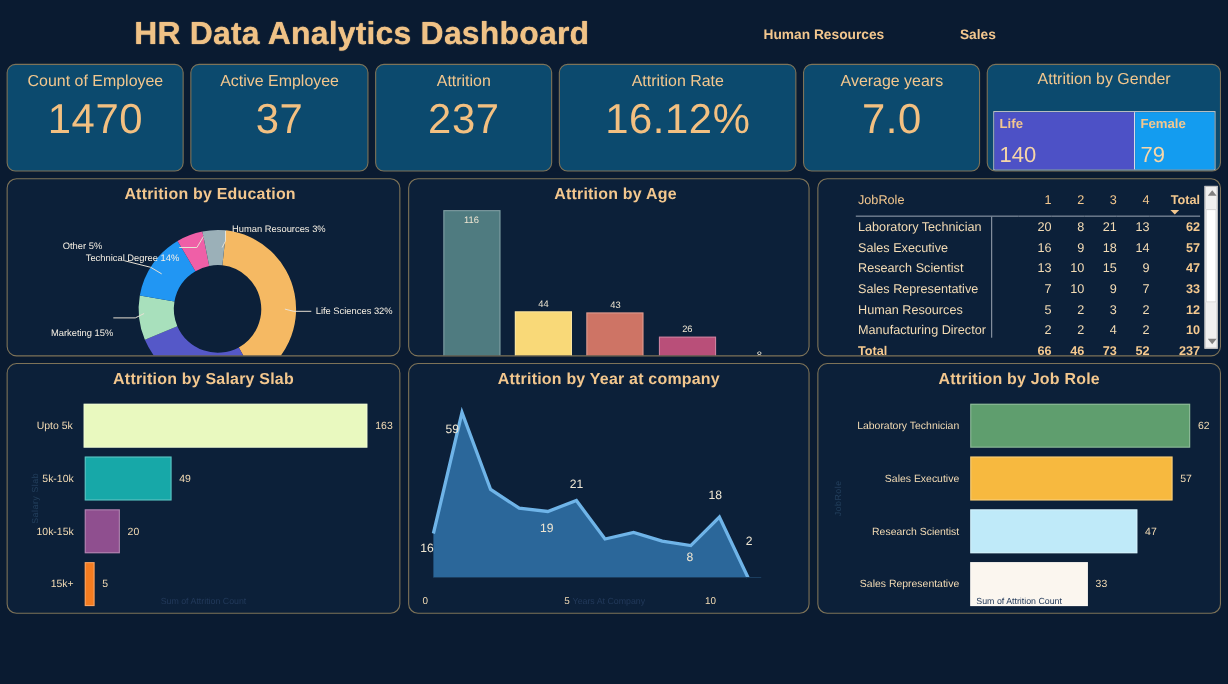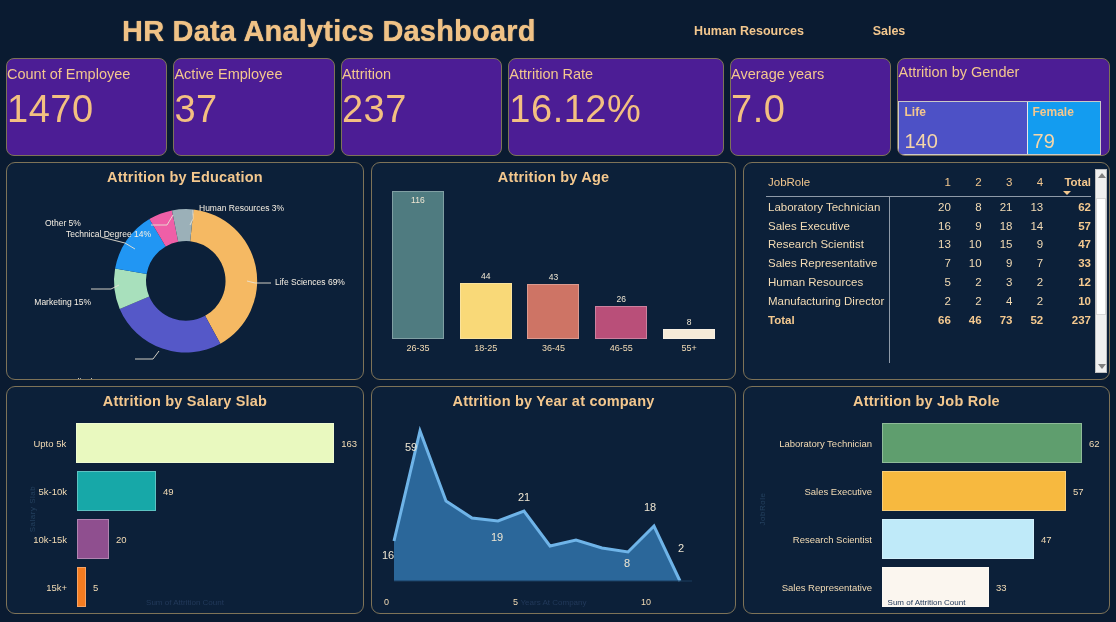--- a/index.html
+++ b/index.html
@@ -53,23 +53,24 @@
   .kpi-row {
     display: flex;
     gap: 6px;
     height: 98px;
     padding: 0 2px;
   }
   .kpi {
     flex: 1;
     border: 1px solid #7e7358;
     border-radius: 8px;
-    background: #4c1d95;
+    background: #0c4a6e;
     display: flex;
     flex-direction: column;
+    align-items: center;
     justify-content: flex-start;
     padding-top: 7px;
     overflow: hidden;
   }
   .kpi-label {
     color: #f3c78e;
     font-size: 14.5px;
     white-space: nowrap;
   }
   .kpi-value {
@@ -123,21 +124,21 @@
     overflow: hidden;
   }
   .p-title {
     color: #f3c78e;
     font-size: 14.5px;
     font-weight: bold;
     text-align: center;
     padding-top: 6px;
     letter-spacing: .2px;
   }
-  .row1 .panel { height: 218px; }
+  .row1 .panel { height: 162px; padding-left: 12px; }
   .row2 .panel { height: 228px; }
   .col-a { width: 358px; }
   .col-b { width: 365px; }
   .col-c { flex: 1; }
 
   
   .donut-wrap { position: relative; width: 100%; height: 190px; }
   .donut-svg  { position: absolute; left: 0; top: 0; }
   .dlabel {
     position: absolute;
@@ -374,21 +375,21 @@
             <path d="M 84 104 L 104 104 L 112 100"></path>
             <path d="M 128 174 L 146 174 L 152 166"></path>
             <path d="M 264 98 L 248 98 L 240 96"></path>
           </g>
         </svg>
         <div class="dlabel" style="left:192px; top:18px;">Human Resources 3%</div>
         <div class="dlabel" style="left:36px; top:44px; text-align:right; width:108px;">Technical Degree 14%</div>
         <div class="dlabel" style="left:38px; top:33px;">Other 5%</div>
         <div class="dlabel" style="left:12px; top:112px; text-align:right; width:72px;">Marketing 15%</div>
         <div class="dlabel" style="left:56px; top:192px;">Medical 27%</div>
-        <div class="dlabel" style="left:268px; top:92px;">Life Sciences 69%</div>
+        <div class="dlabel" style="left:268px; top:92px;">Life Sciences 32%</div>
       </div>
     </div>
 
     <div class="panel col-b">
       <div class="p-title">Attrition by Age</div>
       <div class="vbar-area">
         <div class="vbars">
           <div class="vb-col vb-top">
             <div class="vb-rect" style="height:148px; background:#4f7b80; position:relative;">
               <span class="inside-label" style="top:3px;">116</span>

